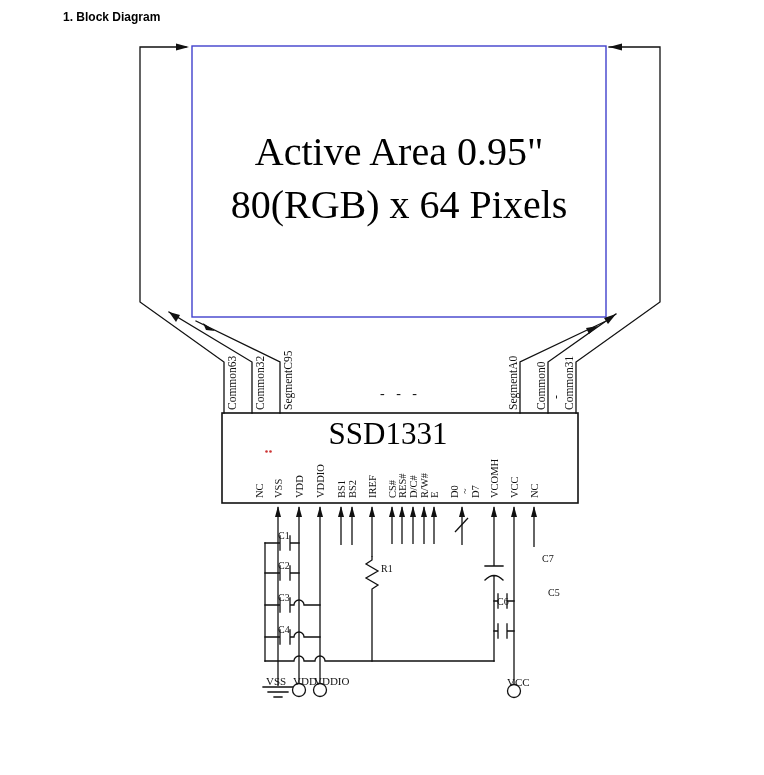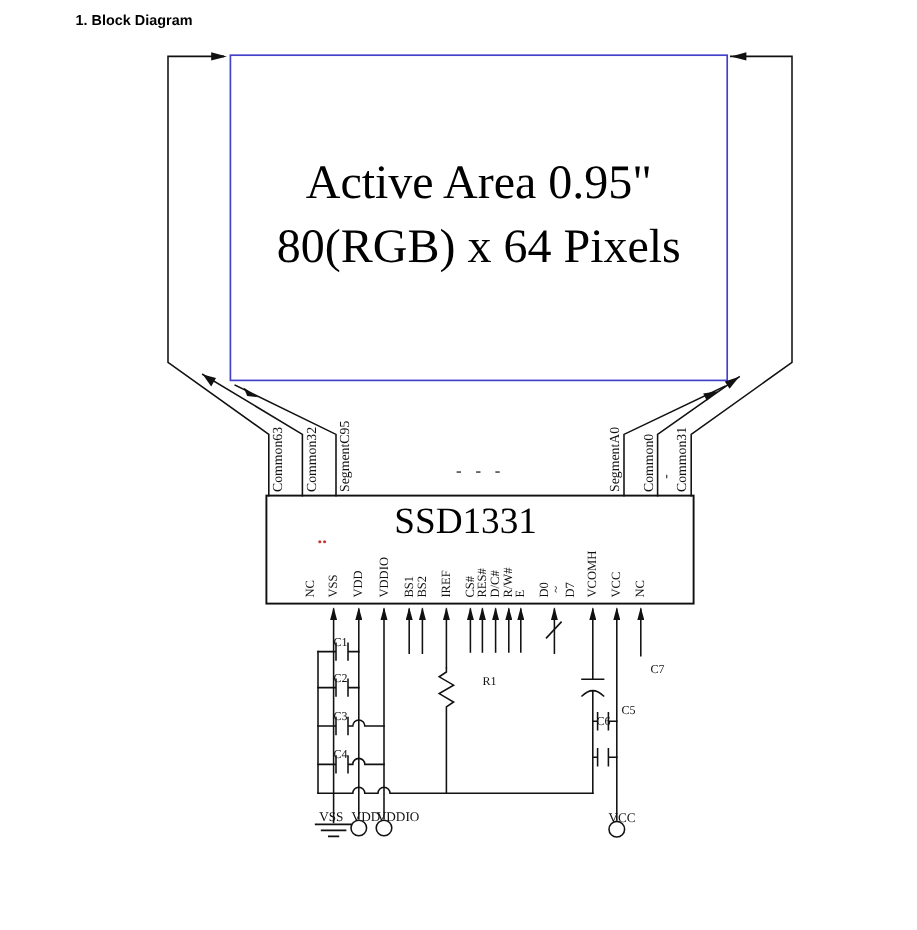--- a/index.html
+++ b/index.html
@@ -160,23 +160,23 @@
   <div class="vlab chip-pin" style="left:459px;top:494px;">~</div>
   <div class="vlab chip-pin" style="left:470px;top:498px;">D7</div>
   <div class="vlab chip-pin" style="left:489px;top:498px;">VCOMH</div>
   <div class="vlab chip-pin" style="left:509px;top:498px;">VCC</div>
   <div class="vlab chip-pin" style="left:529px;top:498px;">NC</div>
 
   <div class="clab" style="left:278px;top:530px;text-align:center;">C1</div>
   <div class="clab" style="left:278px;top:560px;">C2</div>
   <div class="clab" style="left:278px;top:592px;">C3</div>
   <div class="clab" style="left:278px;top:624px;">C4</div>
-  <div class="clab" style="left:381px;top:563px;margin-left:21px;">R1</div>
+  <div class="clab" style="left:381px;top:563px;">R1</div>
   <div class="clab" style="left:494px;top:553px;margin-left:48px;">C7</div>
-  <div class="clab" style="left:478px;top:587px;padding-left:40px;">C5</div>
+  <div class="clab" style="left:508px;top:587px;padding-left:40px;">C5</div>
   <div class="clab" style="left:497px;top:596px;">C6</div>
 
   <div class="rail-lab" style="left:266px;top:675px;">VSS</div>
   <div class="rail-lab" style="left:293px;top:675px;">VDD</div>
   <div class="rail-lab" style="left:314px;top:675px;">VDDIO</div>
   <div class="rail-lab" style="left:507px;top:676px;">VCC</div>
 
   <div class="footer">
   </div>
 

